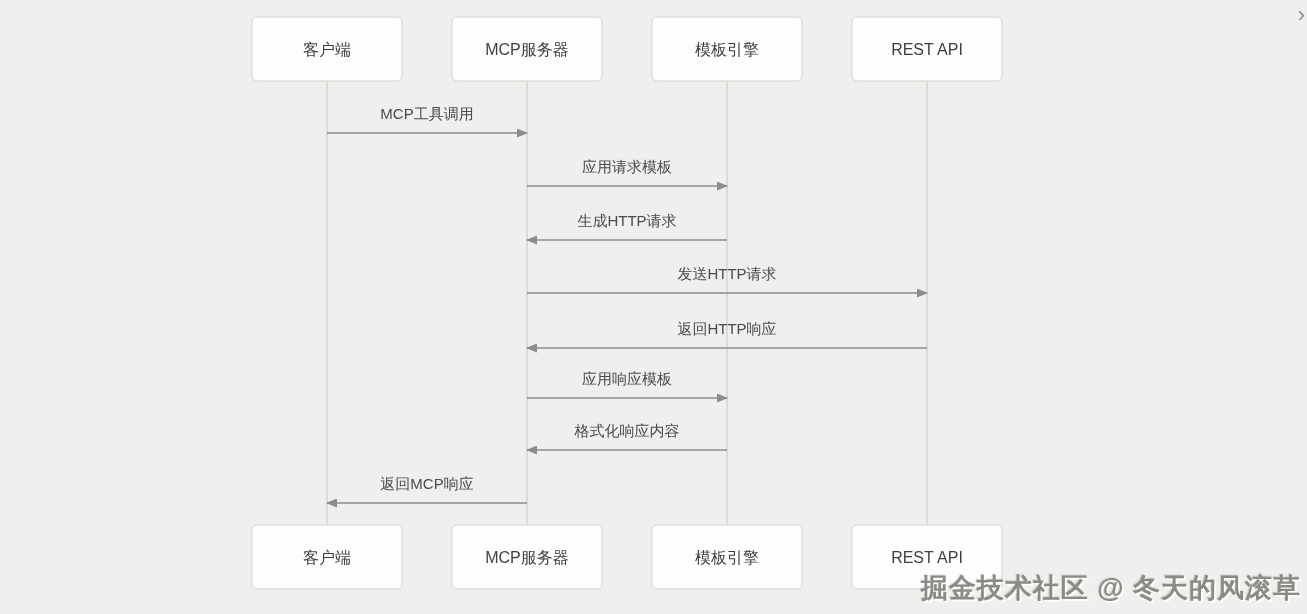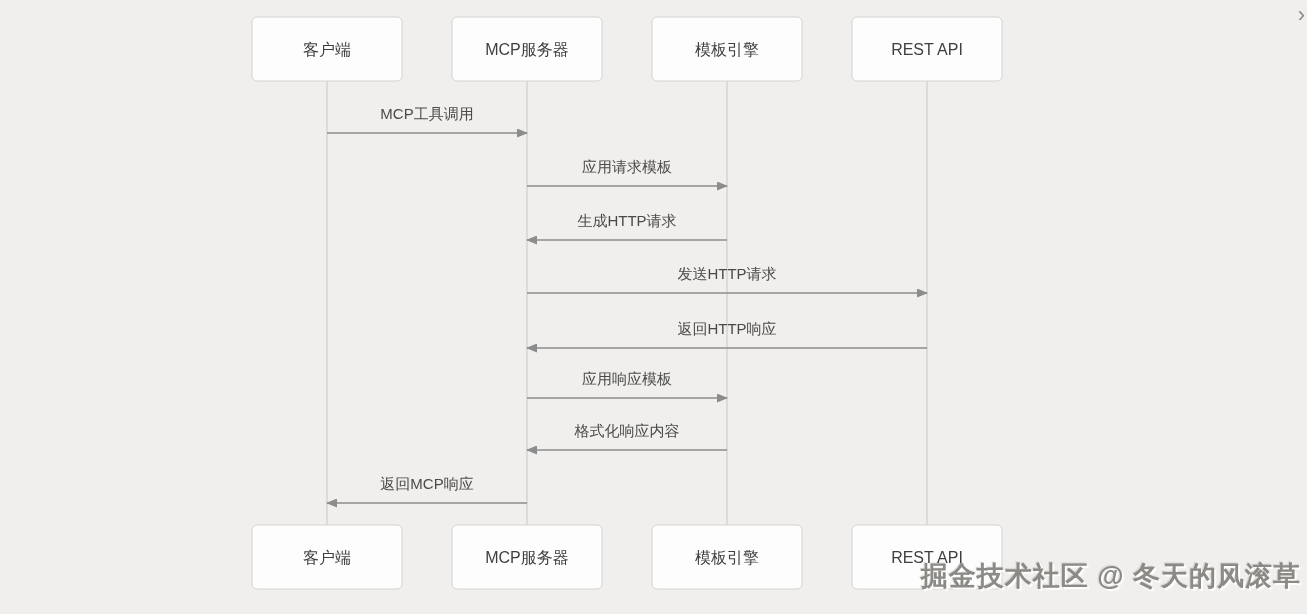--- a/index.html
+++ b/index.html
@@ -26,21 +26,21 @@
     font-family: "Liberation Sans", sans-serif;
   }
   .message-label-text {
     fill: #4a4a4a;
     font-size: 15px;
     font-family: "Liberation Sans", sans-serif;
   }
   .watermark {
     position: absolute;
     right: 6px;
-    bottom: 20px;
+    bottom: 8px;
     font-size: 27px;
     font-weight: bold;
     letter-spacing: 1px;
     color: #8b8a85;
     text-shadow: 2px 2px 1px rgba(255,255,255,0.95), -1px -1px 1px rgba(0,0,0,0.12);
     white-space: nowrap;
     user-select: none;
   }
   .chevron {
     position: absolute;

